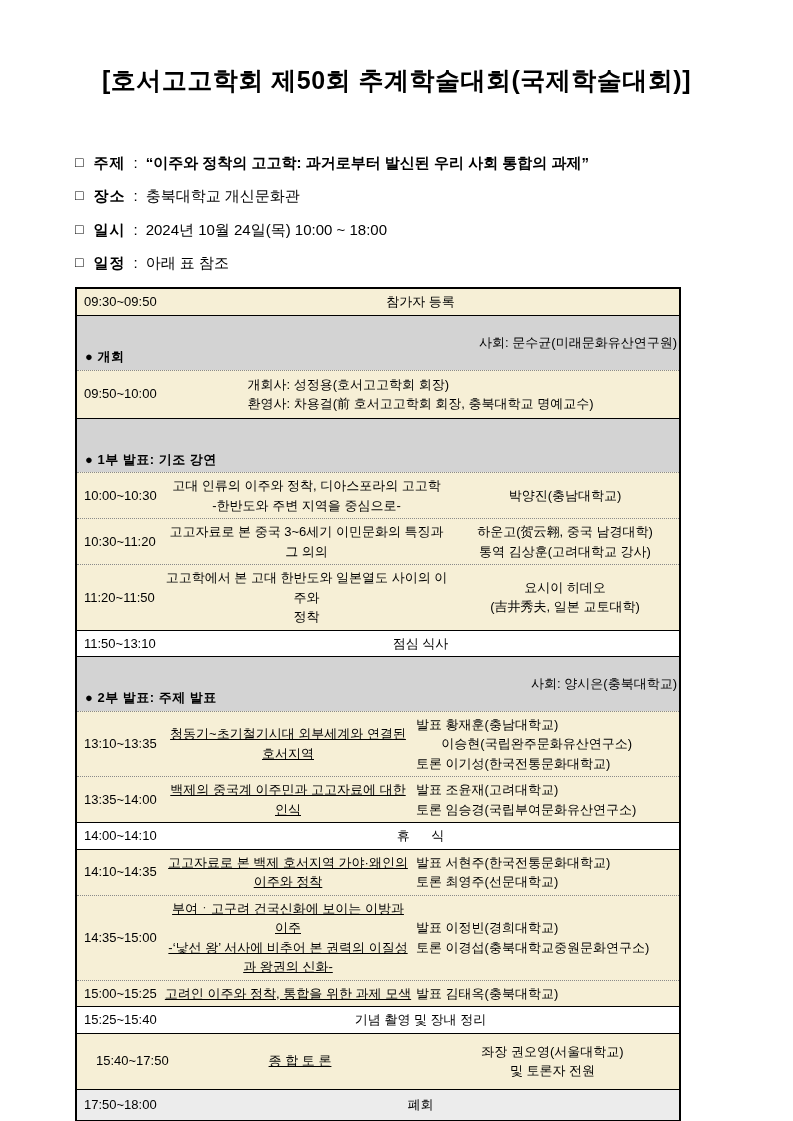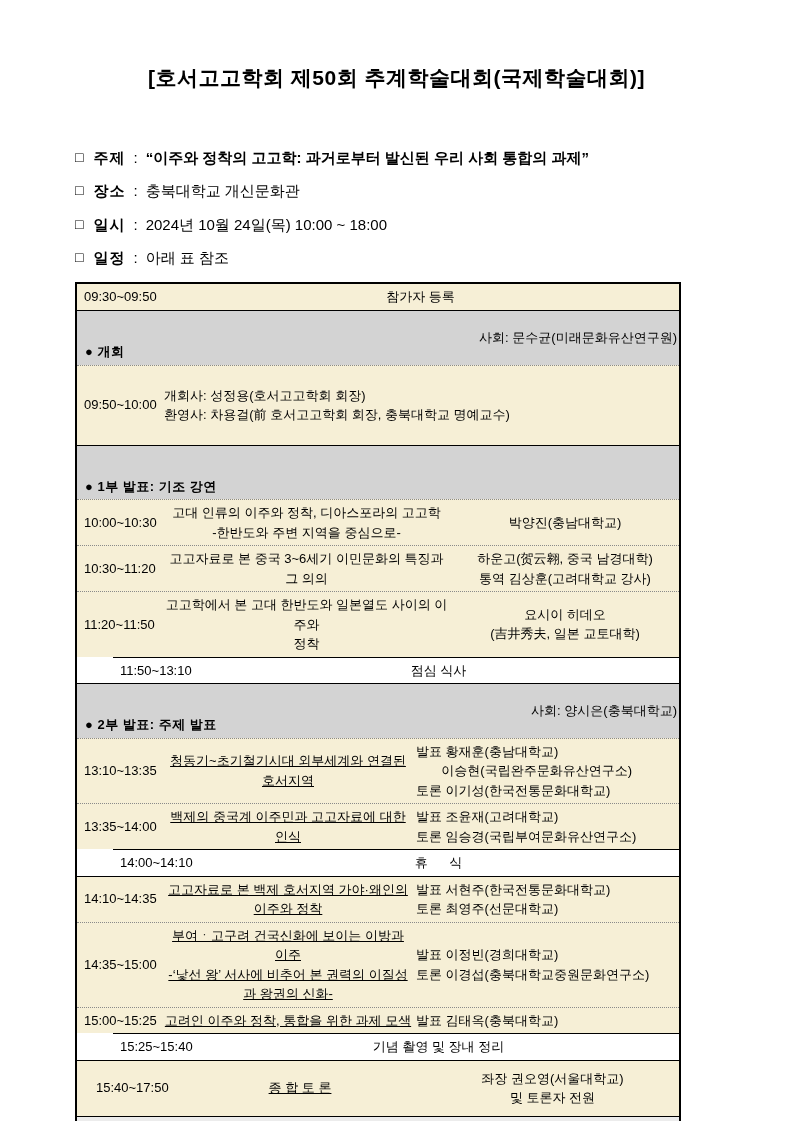--- a/index.html
+++ b/index.html
@@ -4,42 +4,42 @@
 <style>
   html,body{margin:0;padding:0;background:#fff;}
   body{
     width:793px;height:1121px;
     font-family:"Liberation Sans","DejaVu Sans",sans-serif;
     color:#000;position:relative;
   }
   .page{position:absolute;inset:0;}
   .doc-title{
     margin:64px 0 0 0;text-align:center;
-    font-size:21px;font-weight:bold;letter-spacing:0.5px;
+    font-size:25px;font-weight:bold;letter-spacing:0.5px;
   }
   .info-list{margin:56px 0 0 75px;width:648px;}
   .info-item{
     display:flex;align-items:baseline;
     font-size:15px;margin-bottom:13px;line-height:1.35;
   }
   .info-bullet{font-size:14px;margin-right:10px;position:relative;top:-1px;}
   .info-label{font-weight:bold;letter-spacing:1px;}
   .info-colon{margin:0 8px 0 8px;}
   .info-value.bold{font-weight:bold;}
   
   .schedule{
     margin:14px 0 0 75px;width:606px;
     border:2px solid #000;box-sizing:border-box;
     font-size:13px;line-height:1.5;
   }
   .row{display:flex;align-items:stretch;box-sizing:border-box;min-height:26px;}
   .row.bt-solid{border-top:1px solid #000;}
   .row.bt-dotted{border-top:1px dotted #8a8a8a;}
   .bg-cream{background:#f6efd6;}
-  .bg-white{background:#ffffff;margin-left:36px;}
+  .bg-white{background:#ffffff;}
   .bg-gray{background:#d3d3d3;}
   .bg-gray2{background:#ececec;}
   .cell-time{
     flex:0 0 85px;padding:3px 0 3px 7px;box-sizing:border-box;
     display:flex;flex-direction:column;justify-content:center;
     white-space:nowrap;
   }
   .cell-center{
     flex:1;display:flex;align-items:center;justify-content:center;
     text-align:center;padding:3px 4px;white-space:pre;
@@ -53,21 +53,21 @@
   .session2 .cell-title,.discussion .cell-title{flex:0 0 252px;text-decoration:underline;}
   .session2 .cell-speaker{flex:1 1 auto;text-align:left;}
   .discussion .cell-speaker{flex:1 1 auto;text-align:center;}
   .cell-speaker{
     display:flex;flex-direction:column;justify-content:center;
     text-align:center;padding:3px 2px;box-sizing:border-box;
     white-space:pre-wrap;
   }
   .row.discussion{min-height:56px;padding-left:12px;}
   .row.bg-gray2{min-height:31px;}
-  .cell-opening-wrap{flex:1;display:flex;align-items:center;justify-content:flex-start;padding:20px 2px;}
+  .cell-opening-wrap{flex:1;display:flex;align-items:center;justify-content:center;padding:4px 2px;}
   .cell-opening{display:flex;flex-direction:column;text-align:left;}
   .section-label{
     flex:1;display:flex;align-items:center;
     padding:3px 0 3px 8px;font-weight:bold;letter-spacing:0.5px;margin-top:28px;
   }
   .section-right{
     display:flex;align-items:center;justify-content:flex-end;
     padding:3px 2px 3px 0;white-space:nowrap;
   }
 </style>

